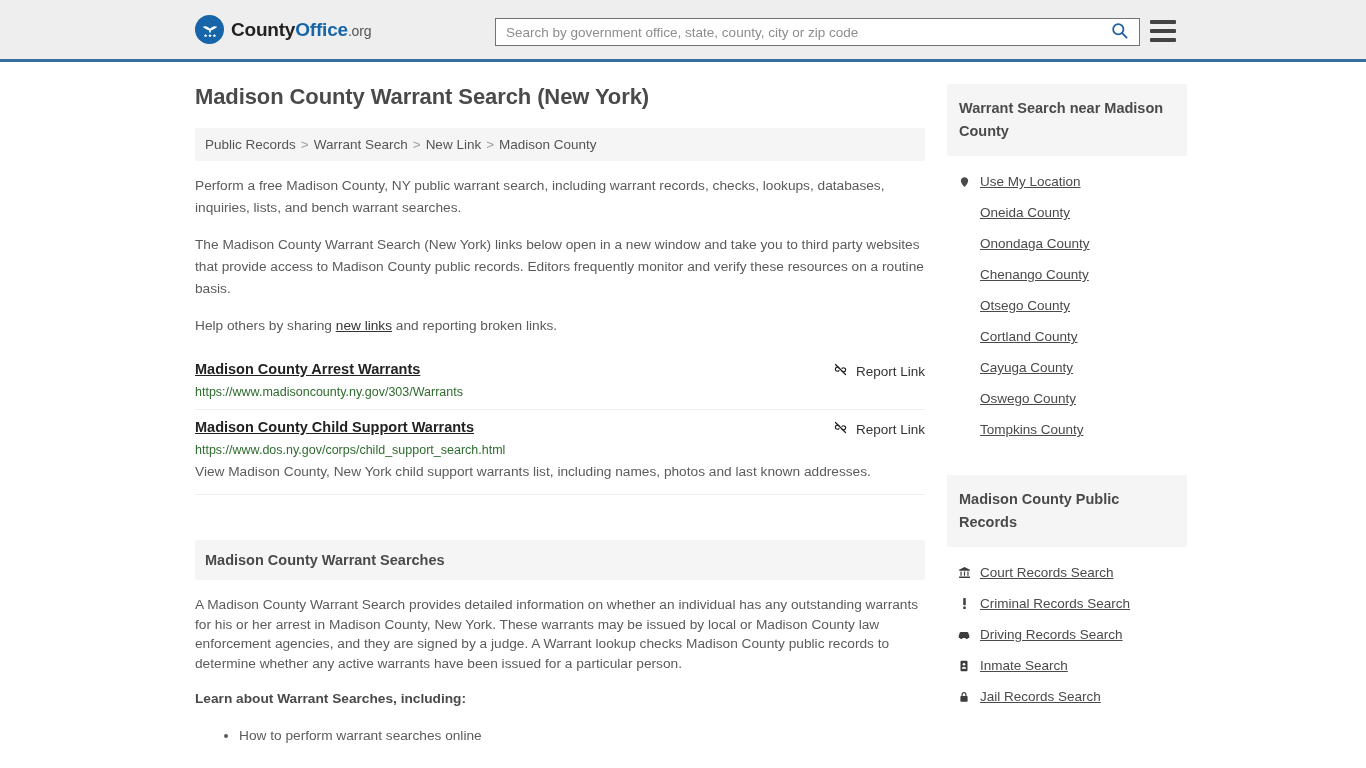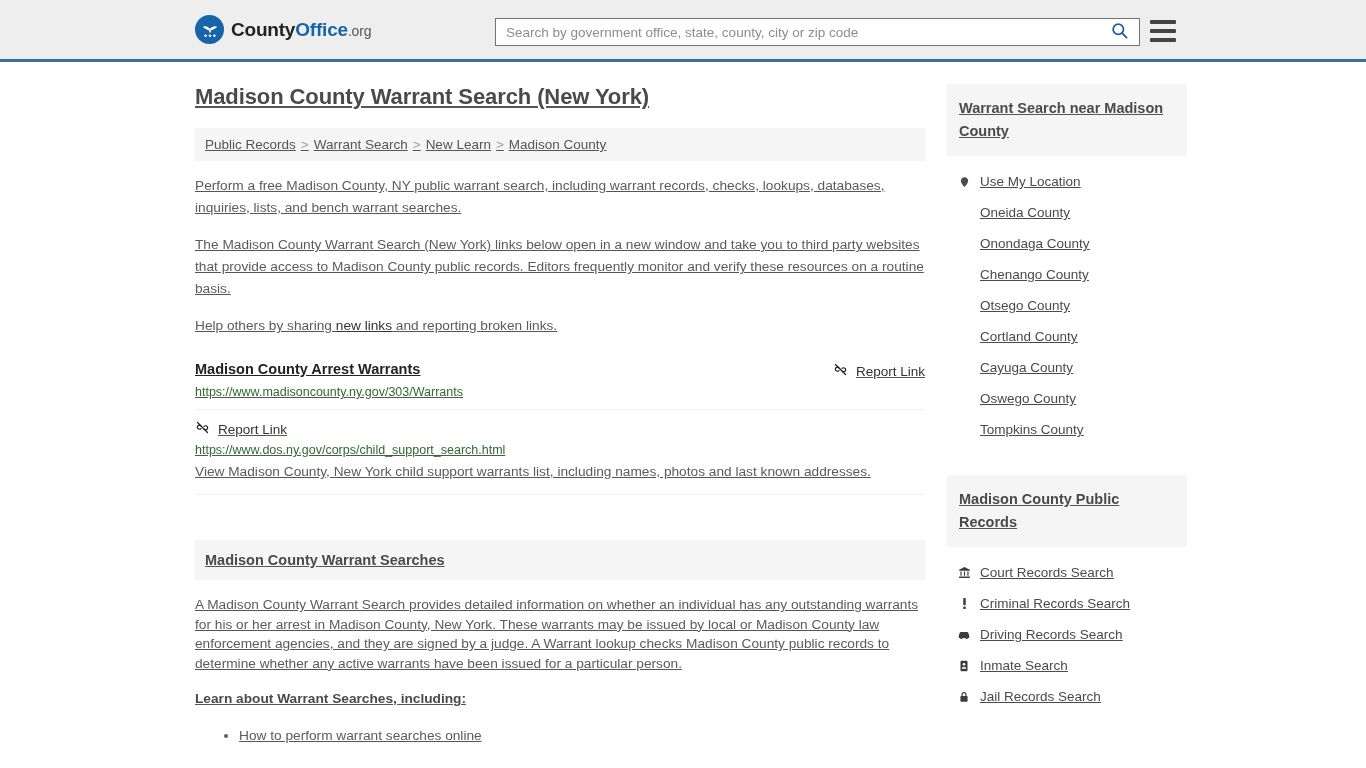--- a/index.html
+++ b/index.html
@@ -84,21 +84,21 @@
     cursor: pointer;
   }
   .menu-btn span { display:block; height: 4px; background: #444444; border-radius: 1px; }
 
   
   .page {
     width: 1366px;
     padding: 0 195px;
     position: relative;
   }
-  .container { display: flex; gap: 22px; padding-top: 22px; text-decoration: underline; }
+  .container { display: flex; gap: 22px; padding-top: 22px; }
   .main-col { width: 730px; flex-shrink: 0; }
   .side-col { width: 240px; flex-shrink: 0; }
 
   h1.page-title {
     font-size: 22px;
     font-weight: bold;
     color: #4a4a4a;
     margin: 0 0 18px 0;
     letter-spacing: -0.1px;
   }
@@ -245,21 +245,21 @@
 </div>
 
 <div class="page">
   <div class="container">
 
     <div class="main-col">
 
       <h1 class="page-title">Madison County Warrant Search (New York)</h1>
 
       <div class="breadcrumb">
-        <a href="#">Public Records</a><span class="sep">&gt;</span><a href="#">Warrant Search</a><span class="sep">&gt;</span><a href="#">New Learn</a><span class="sep">&gt;</span><a href="#">Madison County</a>
+        <a href="#">Public Records</a><span class="sep">&gt;</span><a href="#">Warrant Search</a><span class="sep">&gt;</span><a href="#">New Link</a><span class="sep">&gt;</span><a href="#">Madison County</a>
       </div>
 
       <p class="intro">Perform a free Madison County, NY public warrant search, including warrant records, checks, lookups, databases, inquiries, lists, and bench warrant searches.</p>
       <p class="intro">The Madison County Warrant Search (New York) links below open in a new window and take you to third party websites that provide access to Madison County public records. Editors frequently monitor and verify these resources on a routine basis.</p>
       <p class="intro"><span>Help others by sharing </span><a href="#">new links</a><span> and reporting broken links.</span></p>
 
       <div class="result">
         <div class="result-head">
           <a class="result-title" href="#">Madison County Arrest Warrants</a>
           <span class="report-link">
@@ -271,20 +271,21 @@
               </svg>
             </span>
             <span>Report Link</span>
           </span>
         </div>
         <div class="result-url">https://www.madisoncounty.ny.gov/303/Warrants</div>
       </div>
 
       <div class="result">
         <div class="result-head">
+          <a class="result-title" href="#">Madison County Child Support Warrants</a>
           <span class="report-link">
             <span>
               <svg width="15" height="15" viewBox="0 0 24 24" fill="none" stroke="#222" stroke-width="1.9" stroke-linecap="round">
                 <path d="M4 4 L20 20"></path>
                 <path d="M9.5 9.5 a3.2 3.2 0 1 0 -4.6 4.4 a3.2 3.2 0 0 0 4.6 -.2"></path>
                 <path d="M14.5 14.5 a3.2 3.2 0 1 0 4.6 -4.4 a3.2 3.2 0 0 0 -4.6 .2"></path>
               </svg>
             </span>
             <span>Report Link</span>
           </span>

